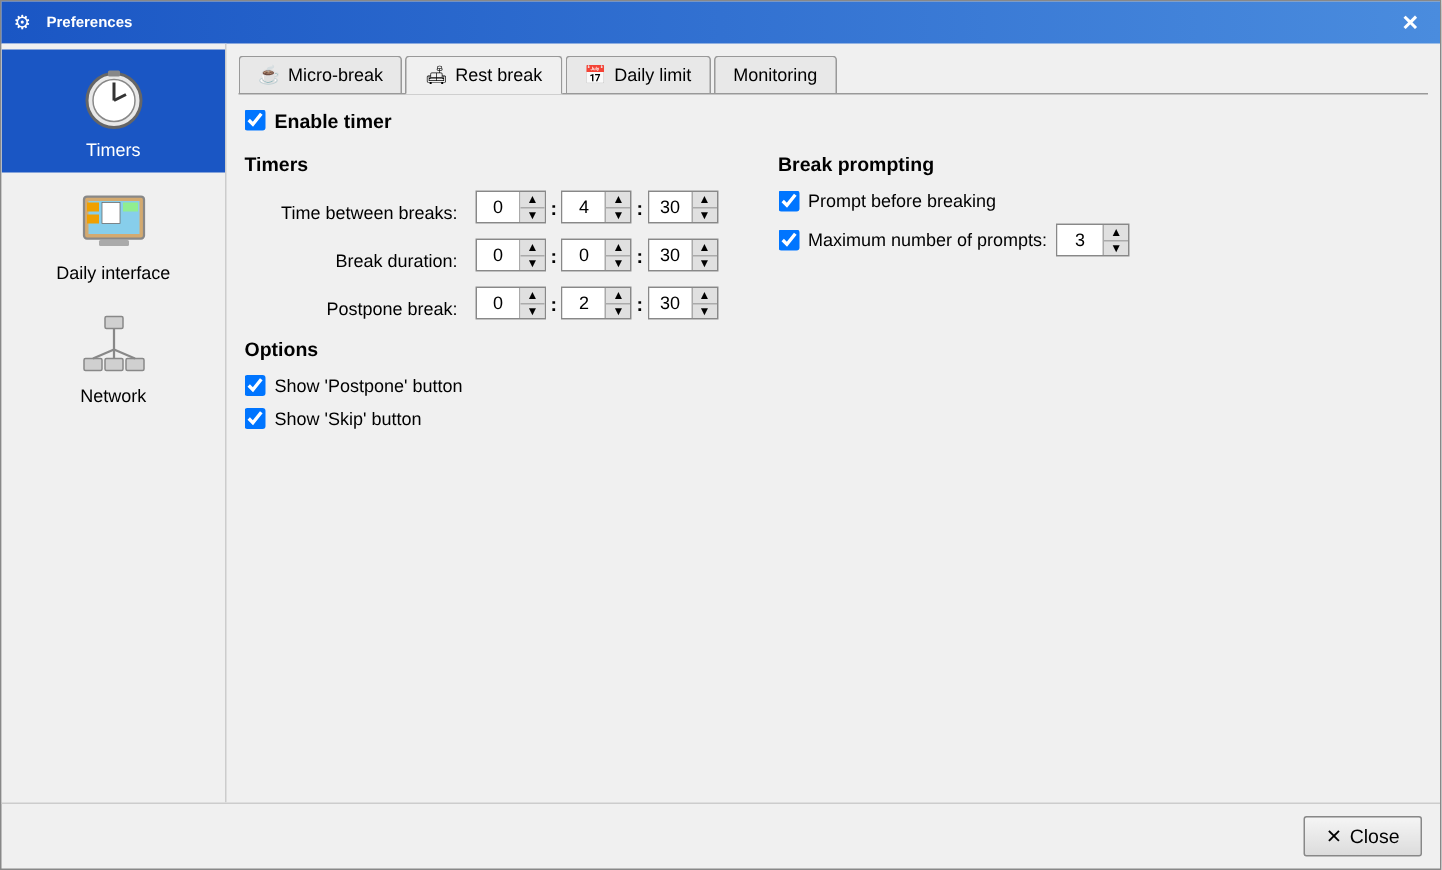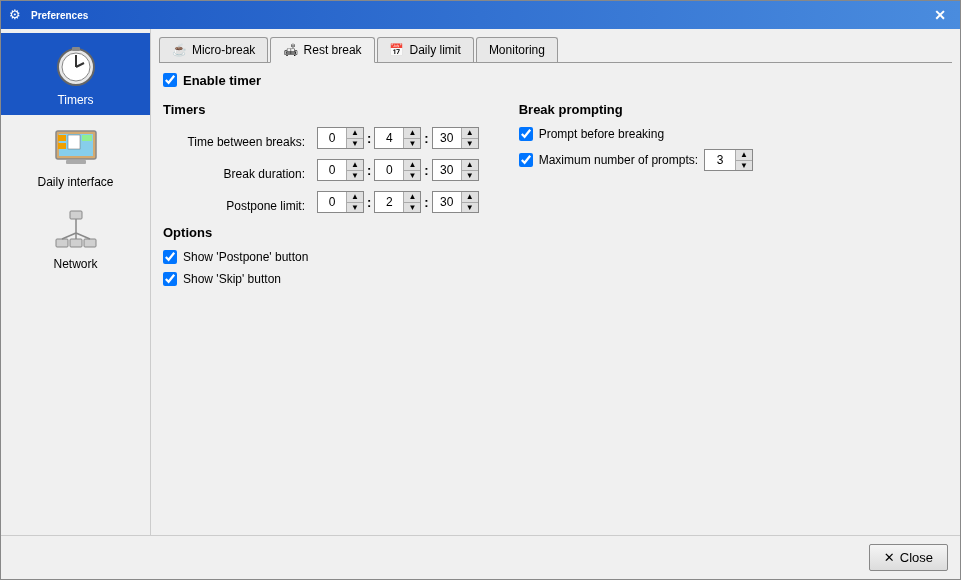--- a/index.html
+++ b/index.html
@@ -438,21 +438,21 @@
                   <input class="spinner-input" type="text" value="30" style="">
                   <div class="spinner-btns">
                     <button class="spinner-btn">▲</button>
                     <button class="spinner-btn">▼</button>
                   </div>
                 </div>
               </div>
             </div>
 
             <div class="timer-row">
-              <span class="timer-label">Postpone limit:</span>
+              <span class="timer-label">Postpone break:</span>
               <div class="spinner-group">
                 <div class="spinner-wrap">
                   <input class="spinner-input" type="text" value="0" style="">
                   <div class="spinner-btns">
                     <button class="spinner-btn">▲</button>
                     <button class="spinner-btn">▼</button>
                   </div>
                 </div>
                 <span class="colon">:</span>
                 <div class="spinner-wrap">

